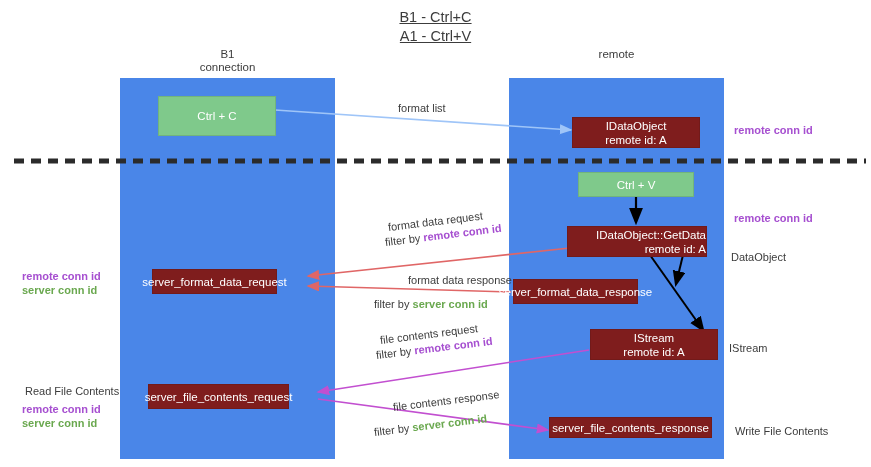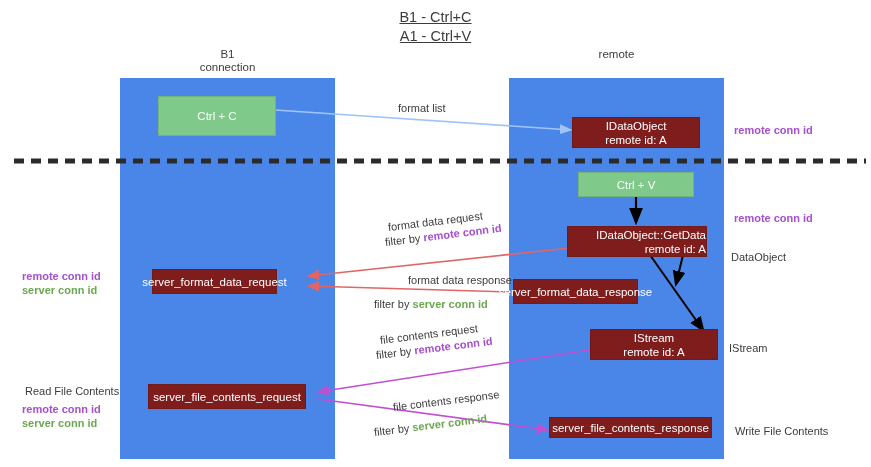--- a/index.html
+++ b/index.html
@@ -133,21 +133,21 @@
 
   <div class="box orange" style="left:513px;top:279px;width:125px;height:25px;">
     <span>server_format_data_response</span>
   </div>
 
   <div class="box orange" style="left:590px;top:329px;width:128px;height:31px;">
     <span>IStream</span>
     <span>remote id: A</span>
   </div>
 
-  <div class="box orange" style="left:148px;top:384px;width:158px;height:25px;">
+  <div class="box orange" style="left:148px;top:384px;width:141px;height:25px;">
     <span>server_file_contents_request</span>
   </div>
 
   <div class="box orange" style="left:549px;top:417px;width:163px;height:21px;">
     <span>server_file_contents_response</span>
   </div>
 
   <div class="lbl" style="left:398px;top:101px;">format list</div>
 
   <div class="lbl rot-up" style="left:389px;top:220px;">

